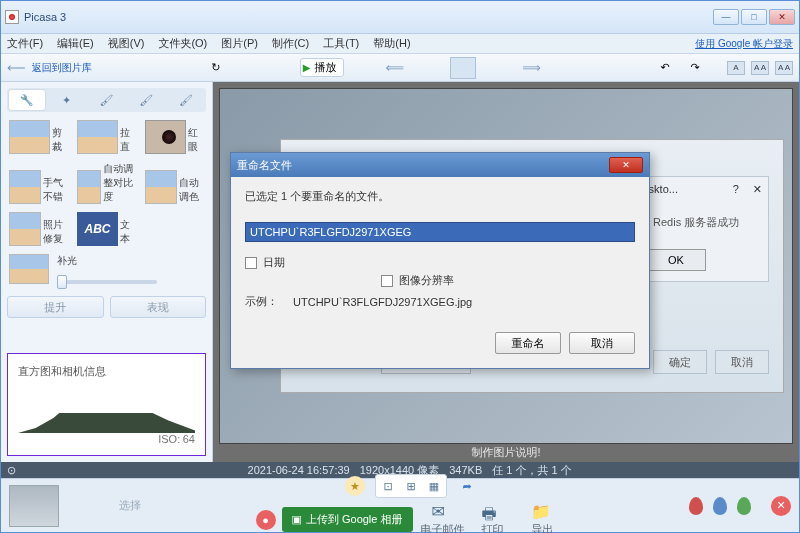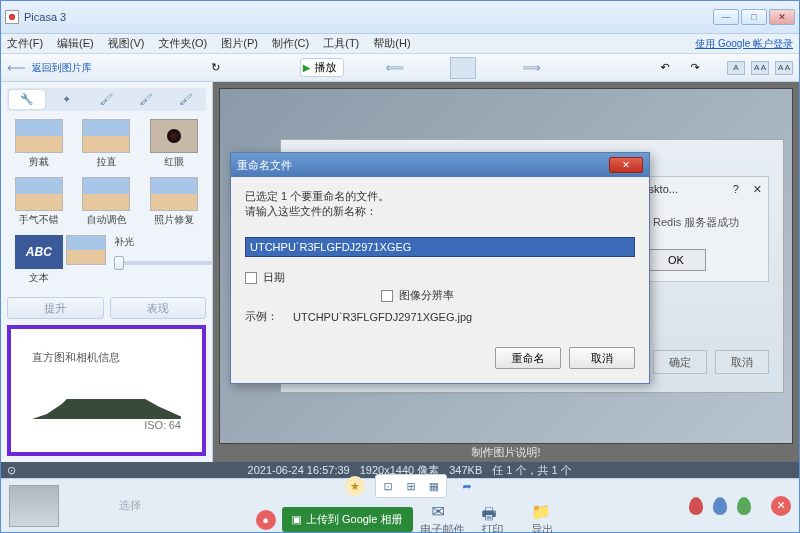--- a/index.html
+++ b/index.html
@@ -21,32 +21,32 @@
 .tbbtn{width:24px;height:20px;display:flex;align-items:center;justify-content:center;border:1px solid transparent;border-radius:3px}
 .playgrp{display:flex;align-items:center;gap:4px;background:#fff;border:1px solid #c2d2e6;border-radius:3px;padding:1px 6px 1px 2px}
 .playgrp .tri{color:#2a9c2a;font-size:10px}
 .thumbbox{width:26px;height:22px;border:1px solid #aac2dd;background:#d7e4f2;margin:0 40px}
 .body{flex:1;display:flex;overflow:hidden}
 .sidebar{width:212px;background:#eef4fa;border-right:1px solid #c2d2e6;display:flex;flex-direction:column;padding:6px;gap:6px}
 .tabstrip{height:24px;display:flex;gap:4px;background:#dfe9f4;border-radius:3px;padding:2px}
 .stab{flex:1;display:flex;align-items:center;justify-content:center;border-radius:3px;color:#5a7a9a}
 .stab.active{background:#fff;box-shadow:0 0 2px rgba(0,0,0,.2)}
 .toolgrid{display:grid;grid-template-columns:repeat(3,1fr);gap:4px}
-.tcell{display:flex;flex-direction:column;align-items:center;gap:2px;padding:2px}
+.tcell{display:flex;flex-direction:row;align-items:flex-end;gap:2px;padding:2px}
 .tcell.wide{grid-column:span 2}
 .tcell .timg{width:48px;height:34px;background:linear-gradient(180deg,#a8c7e8 50%,#e7c89f 50%);border:1px solid #b8b8b8}
 .tcell .eye{width:48px;height:34px;background:#c7b8a7;border:1px solid #999;position:relative}
 .tcell .eye::after{content:"";position:absolute;width:14px;height:14px;border-radius:50%;background:radial-gradient(#422,#000);top:9px;left:16px}
 .tcell .txt{width:48px;height:34px;background:#3a5a9a;color:#fff;font-style:italic;font-weight:bold;display:flex;align-items:center;justify-content:center;font-size:12px}
 .tlbl{color:#444;font-size:10px}
 .slider{width:100px;height:4px;background:#c8d6e8;border-radius:2px;position:relative;margin-top:12px}
 .slider .knob{width:10px;height:14px;background:linear-gradient(#fff,#dde8f3);border:1px solid #9ab4d0;border-radius:2px;position:absolute;top:-5px;left:0}
 .btnrow{display:flex;gap:6px;margin-top:4px}
 .gbtn{flex:1;height:22px;background:linear-gradient(#f2f6fb,#e1eaf4);border:1px solid #c2d2e6;border-radius:3px;color:#8899aa;display:flex;align-items:center;justify-content:center}
-.histbox{margin-top:auto;background:#fff;border:4px solid #6d28d9;padding:21px;font-size:10px;color:#555}
+.histbox{margin-top:auto;background:#fff;border:1px solid #6d28d9;padding:10px;font-size:10px;color:#555}
 .hist{height:50px;background:linear-gradient(transparent 60%,#3a4a3a 60%);margin-top:4px;position:relative;clip-path:polygon(0 100%,10% 90%,20% 70%,30% 40%,45% 20%,55% 25%,70% 50%,85% 75%,100% 95%,100% 100%)}
 .iso{text-align:right;font-size:9px;color:#777}
 .preview{flex:1;background:#6f6f6f;position:relative;display:flex;align-items:center;justify-content:center}
 .photo{position:absolute;inset:6px 6px 18px 6px;background:linear-gradient(135deg,#8a9aa8,#b8c4cf);border:1px solid #444}
 .ph-inner{position:absolute;top:50px;left:60px;right:8px;bottom:50px;background:linear-gradient(#e8eef3,#d8e2ea);border:1px solid #aaa}
 .caption{position:absolute;bottom:2px;left:0;right:0;text-align:center;color:#e8e8e8;font-size:11px}
 .safelabel{position:absolute;top:14px;left:90px;color:#444;font-size:14px}
 .radio{position:absolute;left:90px;color:#555;display:flex;align-items:center;gap:6px}
 .radio .rcircle{width:12px;height:12px;border:1px solid #888;border-radius:50%}
 .popup{position:absolute;top:36px;right:14px;width:186px;background:#eef2f6;border:1px solid #bcc7d3}
@@ -157,20 +157,24 @@
           <div class="tcell">
             <div class="eye"></div>
             <div class="tlbl">红眼</div>
           </div>
           <div class="tcell">
             <div class="timg"></div>
             <div class="tlbl">手气不错</div>
           </div>
           <div class="tcell">
             <div class="timg"></div>
+            <div class="tlbl">自动调整对比度</div>
+          </div>
+          <div class="tcell">
+            <div class="timg"></div>
             <div class="tlbl">自动调色</div>
           </div>
           <div class="tcell">
             <div class="timg"></div>
             <div class="tlbl">照片修复</div>
           </div>
           <div class="tcell">
             <div class="txt">ABC</div>
             <div class="tlbl">文本</div>
           </div>
@@ -290,21 +294,20 @@
 </div>
 
 <div class="dialog">
   <div class="dtitle">
     <span>重命名文件</span>
     <span class="dsp"></span>
     <div class="dclose">✕</div>
   </div>
   <div class="dbody">
     <div>已选定 1 个要重命名的文件。</div>
-    <div>请输入这些文件的新名称：</div>
     <input class="dinput" value="UTCHPU`R3FLGFDJ2971XGEG" style="">
     <div class="drow">
         <div class="chk"></div>
         <span>日期</span>
       </div>
     <div class="drow">
         <label></label>
         <div class="chk"></div>
         <span>图像分辨率</span>
       </div>

